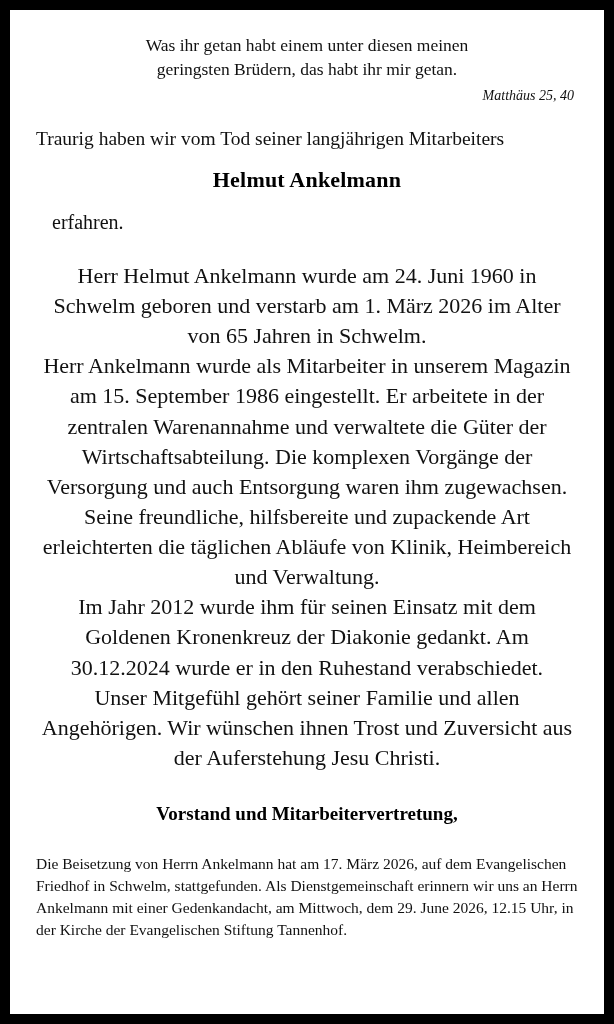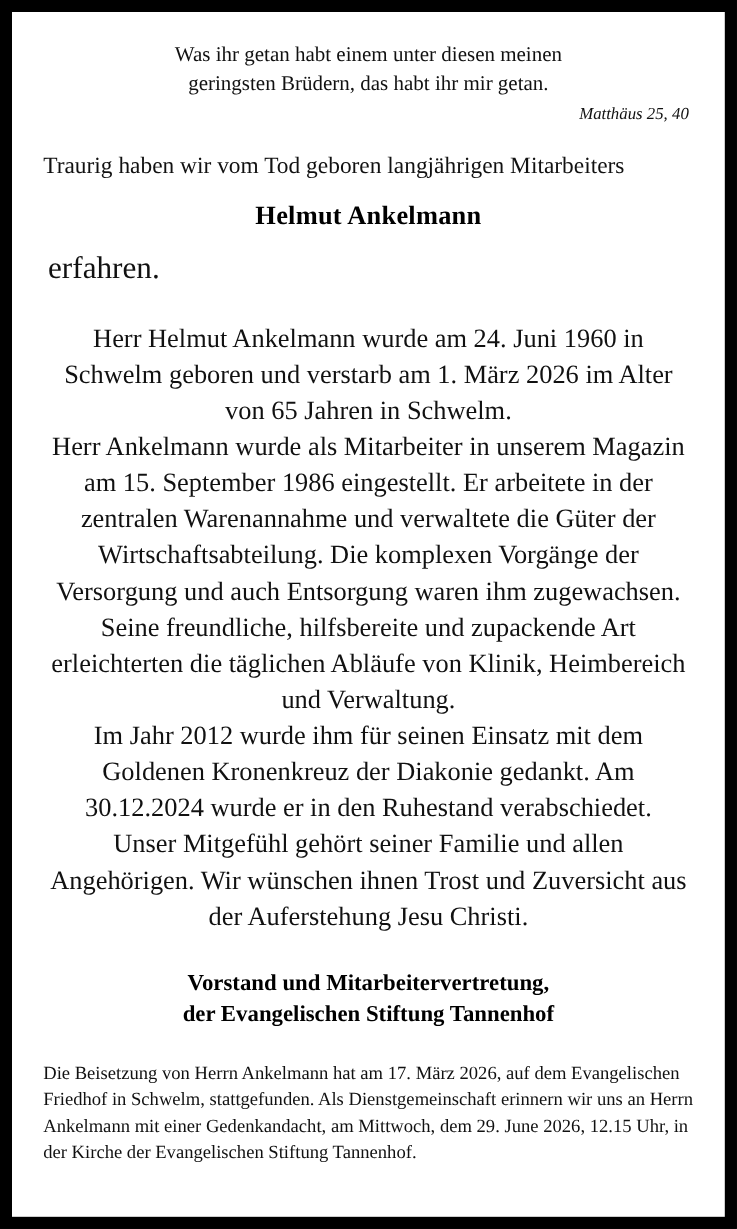--- a/index.html
+++ b/index.html
@@ -55,24 +55,24 @@
   }
   .name {
     text-align: center;
     font-weight: bold;
     font-size: 22px;
     letter-spacing: 0.2px;
     color: #000000;
     margin: 16px 0 14px 0;
   }
   .after-name {
-    font-size: 26px;
+    font-size: 20px;
     line-height: 1.3;
     color: #111111;
-    margin: 4px;
+    margin: 16px;
   }
   .body-block {
     font-size: 22px;
     line-height: 1.37;
     color: #111111;
     margin: 26px 0 0 0;
     text-align: center;
   }
   .body-block p {
     margin: 0;
@@ -108,34 +108,33 @@
 <div class="obituary-frame">
   <div class="obituary-card">
 
     <div class="epitaph">
       <span class="epitaph-line">Was ihr getan habt einem unter diesen meinen</span>
       <span class="epitaph-line">geringsten Brüdern, das habt ihr mir getan.</span>
     </div>
 
     <div class="epitaph-source">Matthäus 25, 40</div>
 
-    <p class="intro">Traurig haben wir vom Tod geboren langjährigen Mitarbeiters</p>
+    <p class="intro">Traurig haben wir vom Tod seiner langjährigen Mitarbeiters</p>
 
     <h1 class="name">Helmut Ankelmann</h1>
 
     <p class="after-name">erfahren.</p>
 
     <div class="body-block">
       <p>Herr Helmut Ankelmann wurde am 24. Juni 1960 in Schwelm geboren und verstarb am 1. März 2026 im Alter von 65 Jahren in Schwelm.</p>
       <p>Herr Ankelmann wurde als Mitarbeiter in unserem Magazin am 15. September 1986 eingestellt. Er arbeitete in der zentralen Warenannahme und verwaltete die Güter der Wirtschaftsabteilung. Die komplexen Vorgänge der Versorgung und auch Entsorgung waren ihm zugewachsen. Seine freundliche, hilfsbereite und zupackende Art erleichterten die täglichen Abläufe von Klinik, Heimbereich und Verwaltung.</p>
       <p>Im Jahr 2012 wurde ihm für seinen Einsatz mit dem Goldenen Kronenkreuz der Diakonie gedankt. Am 30.12.2024 wurde er in den Ruhestand verabschiedet.</p>
       <p class="gap-block">Unser Mitgefühl gehört seiner Familie und allen Angehörigen. Wir wünschen ihnen Trost und Zuversicht aus der Auferstehung Jesu Christi.</p>
     </div>
 
     <div class="signature">
       <span>Vorstand und Mitarbeitervertretung,</span>
-      <span>der Evangelischen Stiftung Tannenhof</span>
     </div>
 
     <p class="footnote">Die Beisetzung von Herrn Ankelmann hat am 17. März 2026, auf dem Evangelischen Friedhof in Schwelm, stattgefunden. Als Dienstgemeinschaft erinnern wir uns an Herrn Ankelmann mit einer Gedenkandacht, am Mittwoch, dem 29. June 2026, 12.15 Uhr, in der Kirche der Evangelischen Stiftung Tannenhof.</p>
 
   </div>
 </div>
 
 </body></html>

